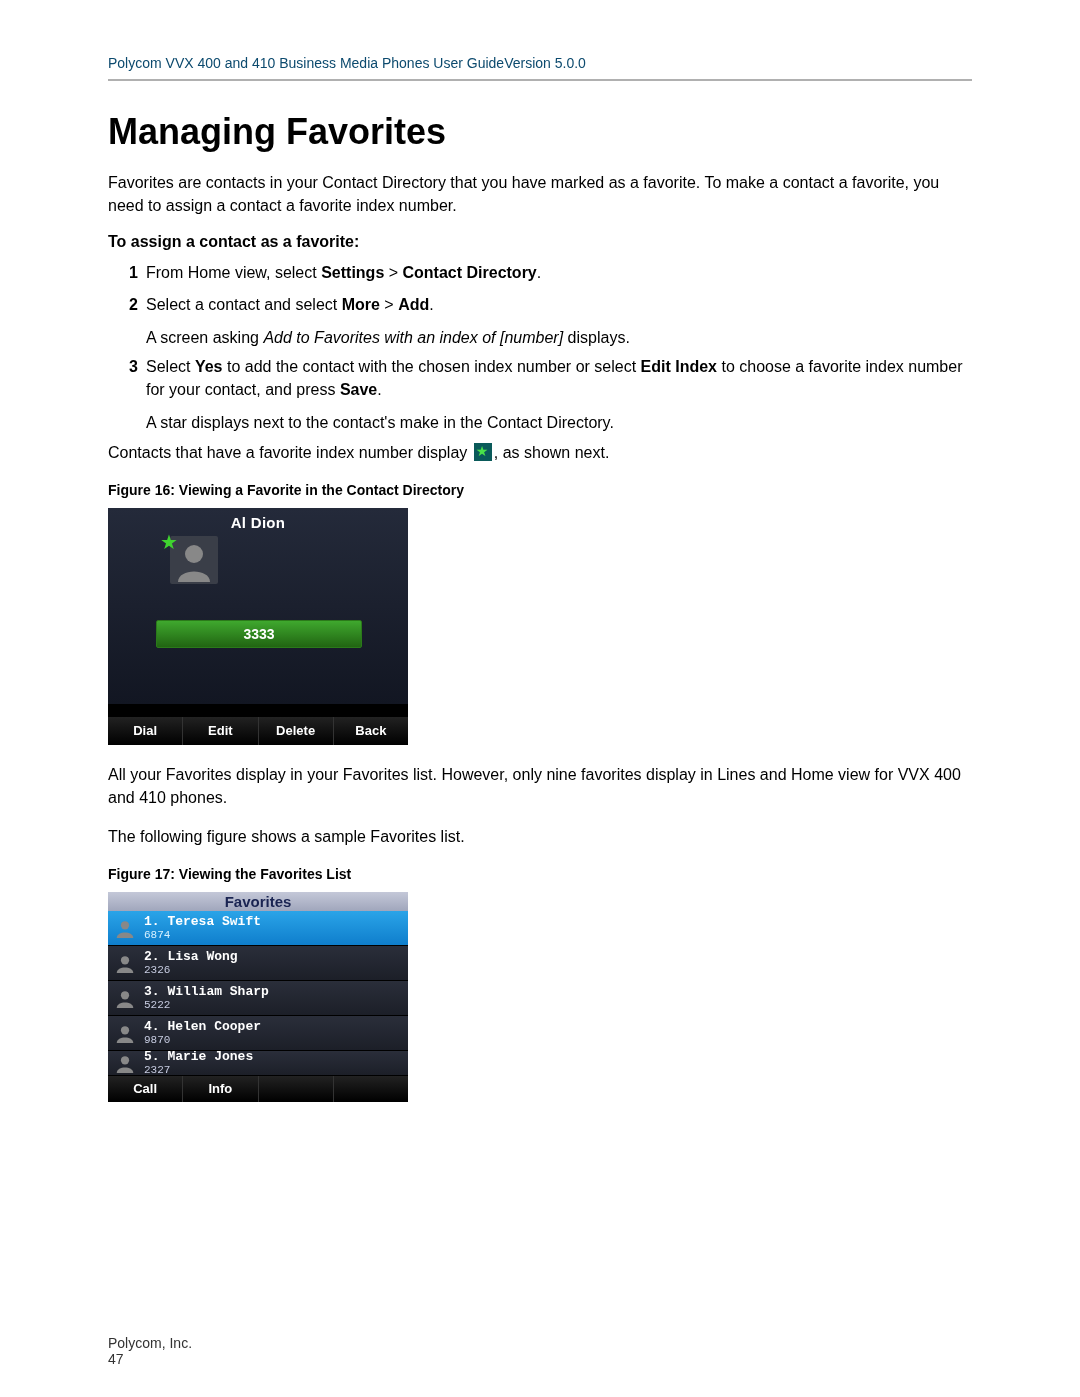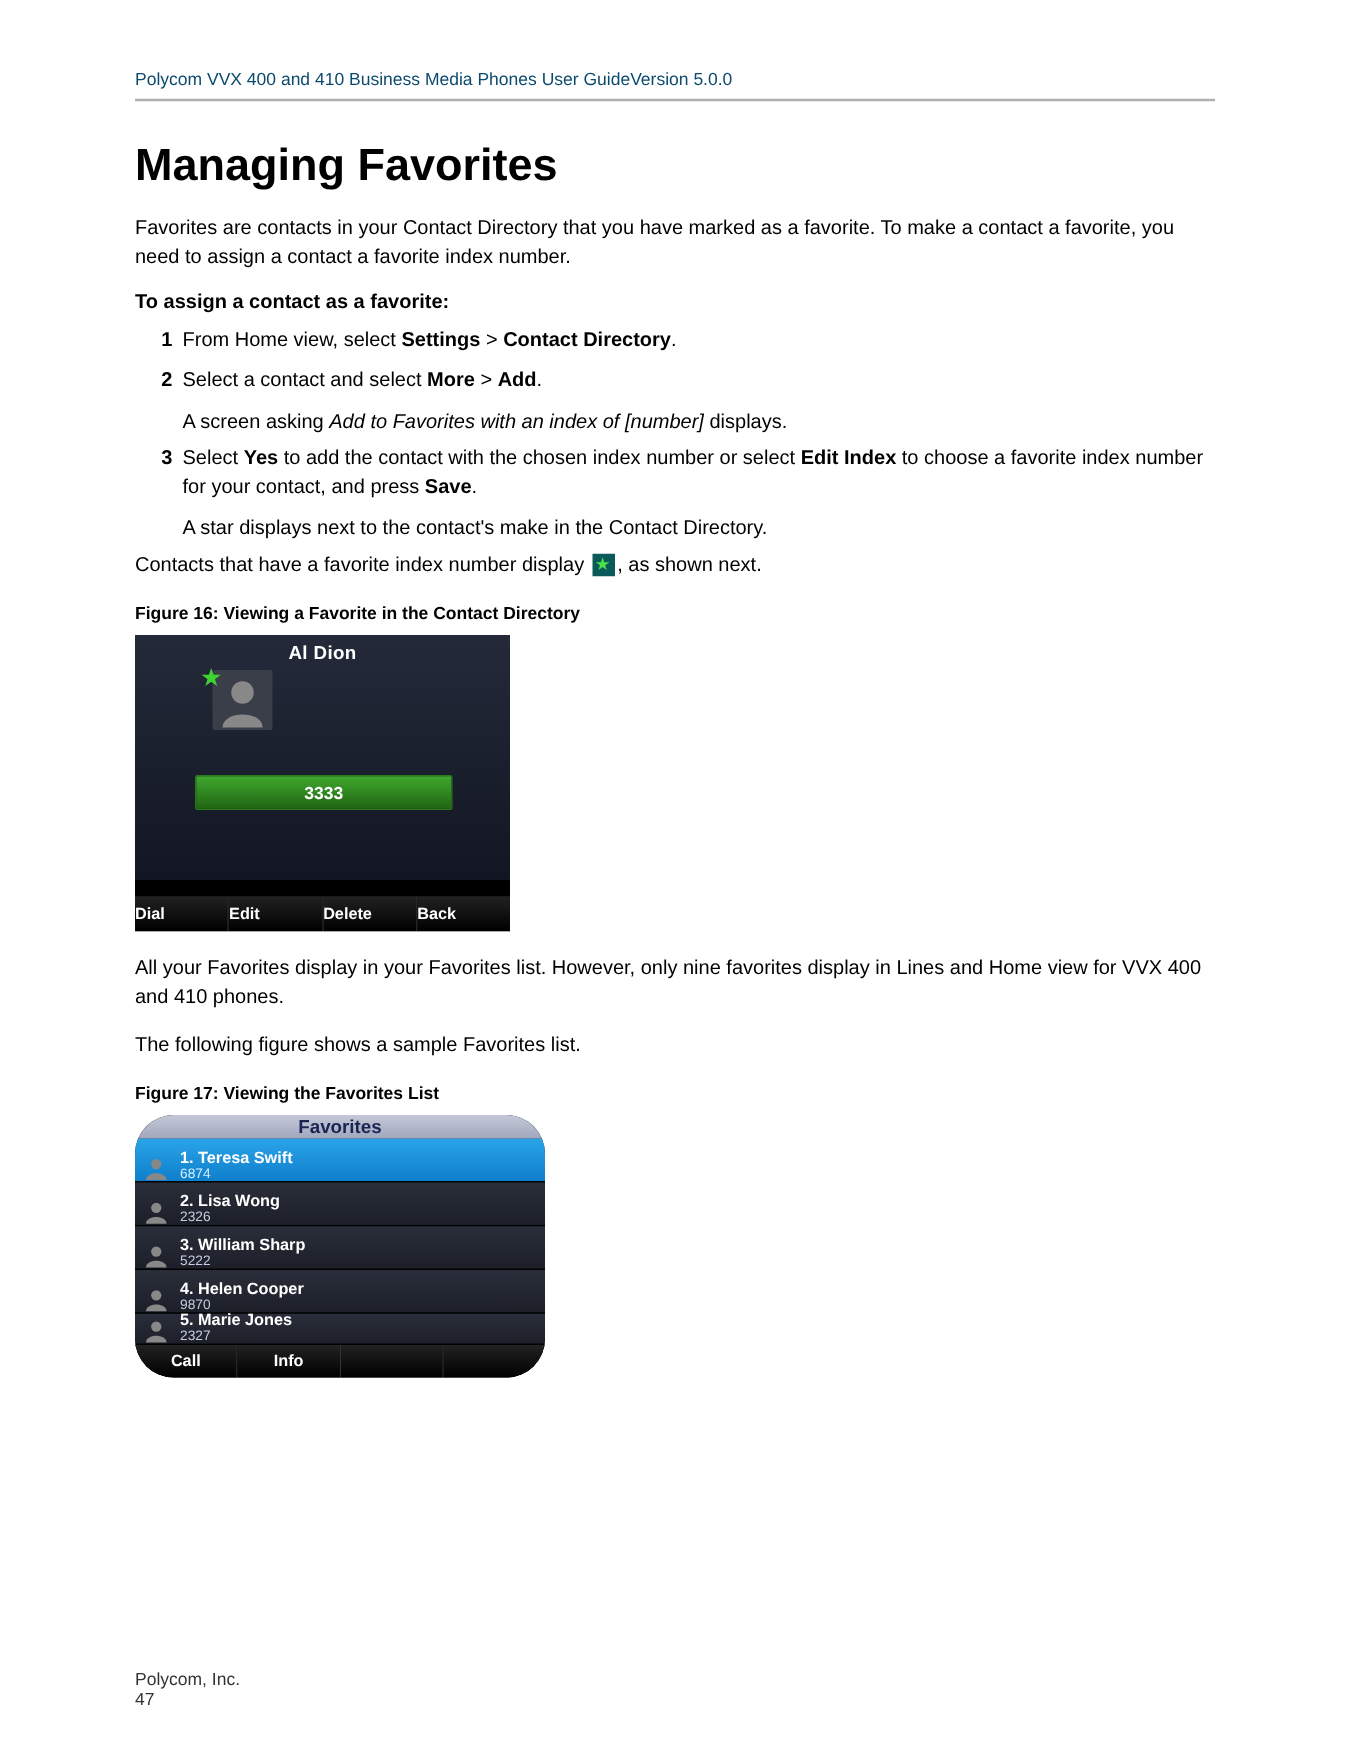--- a/index.html
+++ b/index.html
@@ -153,53 +153,53 @@
     position: absolute;
     bottom: 0;
     left: 0;
     height: 28px;
     width: 100%;
     display: flex;
     background: #000;
   }
   .softkey {
     flex: 1;
-    text-align: left;
+    text-align: center;
     color: #fff;
     font-size: 13px;
     font-weight: bold;
     line-height: 28px;
     border-right: 1px solid #333;
     background: linear-gradient(#222,#000);
   }
   .softkey:last-child { border-right:none; }
 
   
   .phone2 {
-    width: 328px;
+    width: 300px;
     background: #000;
     overflow: hidden;
-    border-radius: 31px;
   }
   .phone2-header {
     background: linear-gradient(#c4c8d8,#a0a6bc);
     color: #1a2452;
     font-weight: bold;
     text-align: center;
     font-size: 15px;
     padding: 1px 0;
   }
   .fav-row {
     display: flex;
-    align-items: flex-end;
+    align-items: center;
     height: 34px;
     border-bottom: 1px solid #000;
     background: linear-gradient(#2a2e3a,#1c1f28);
     gap: 8px;
     padding-left: 6px;
+    font-family: Liberation Mono, monospace;
   }
   .fav-row.selected {
     background: linear-gradient(#2aa4e8,#0f7ecc);
   }
   .fav-icon svg { width: 22px; height: 22px; display:block; }
   .fav-text { flex: 1; line-height: 1.1; }
   .fav-name { color:#fff; font-weight:bold; font-size:13px; }
   .fav-num { color:#c6cbe0; font-size:11px; }
   .fav-row.selected .fav-num { color:#d5f0ff; }
   .fav-row.cut { height: 24px; }

